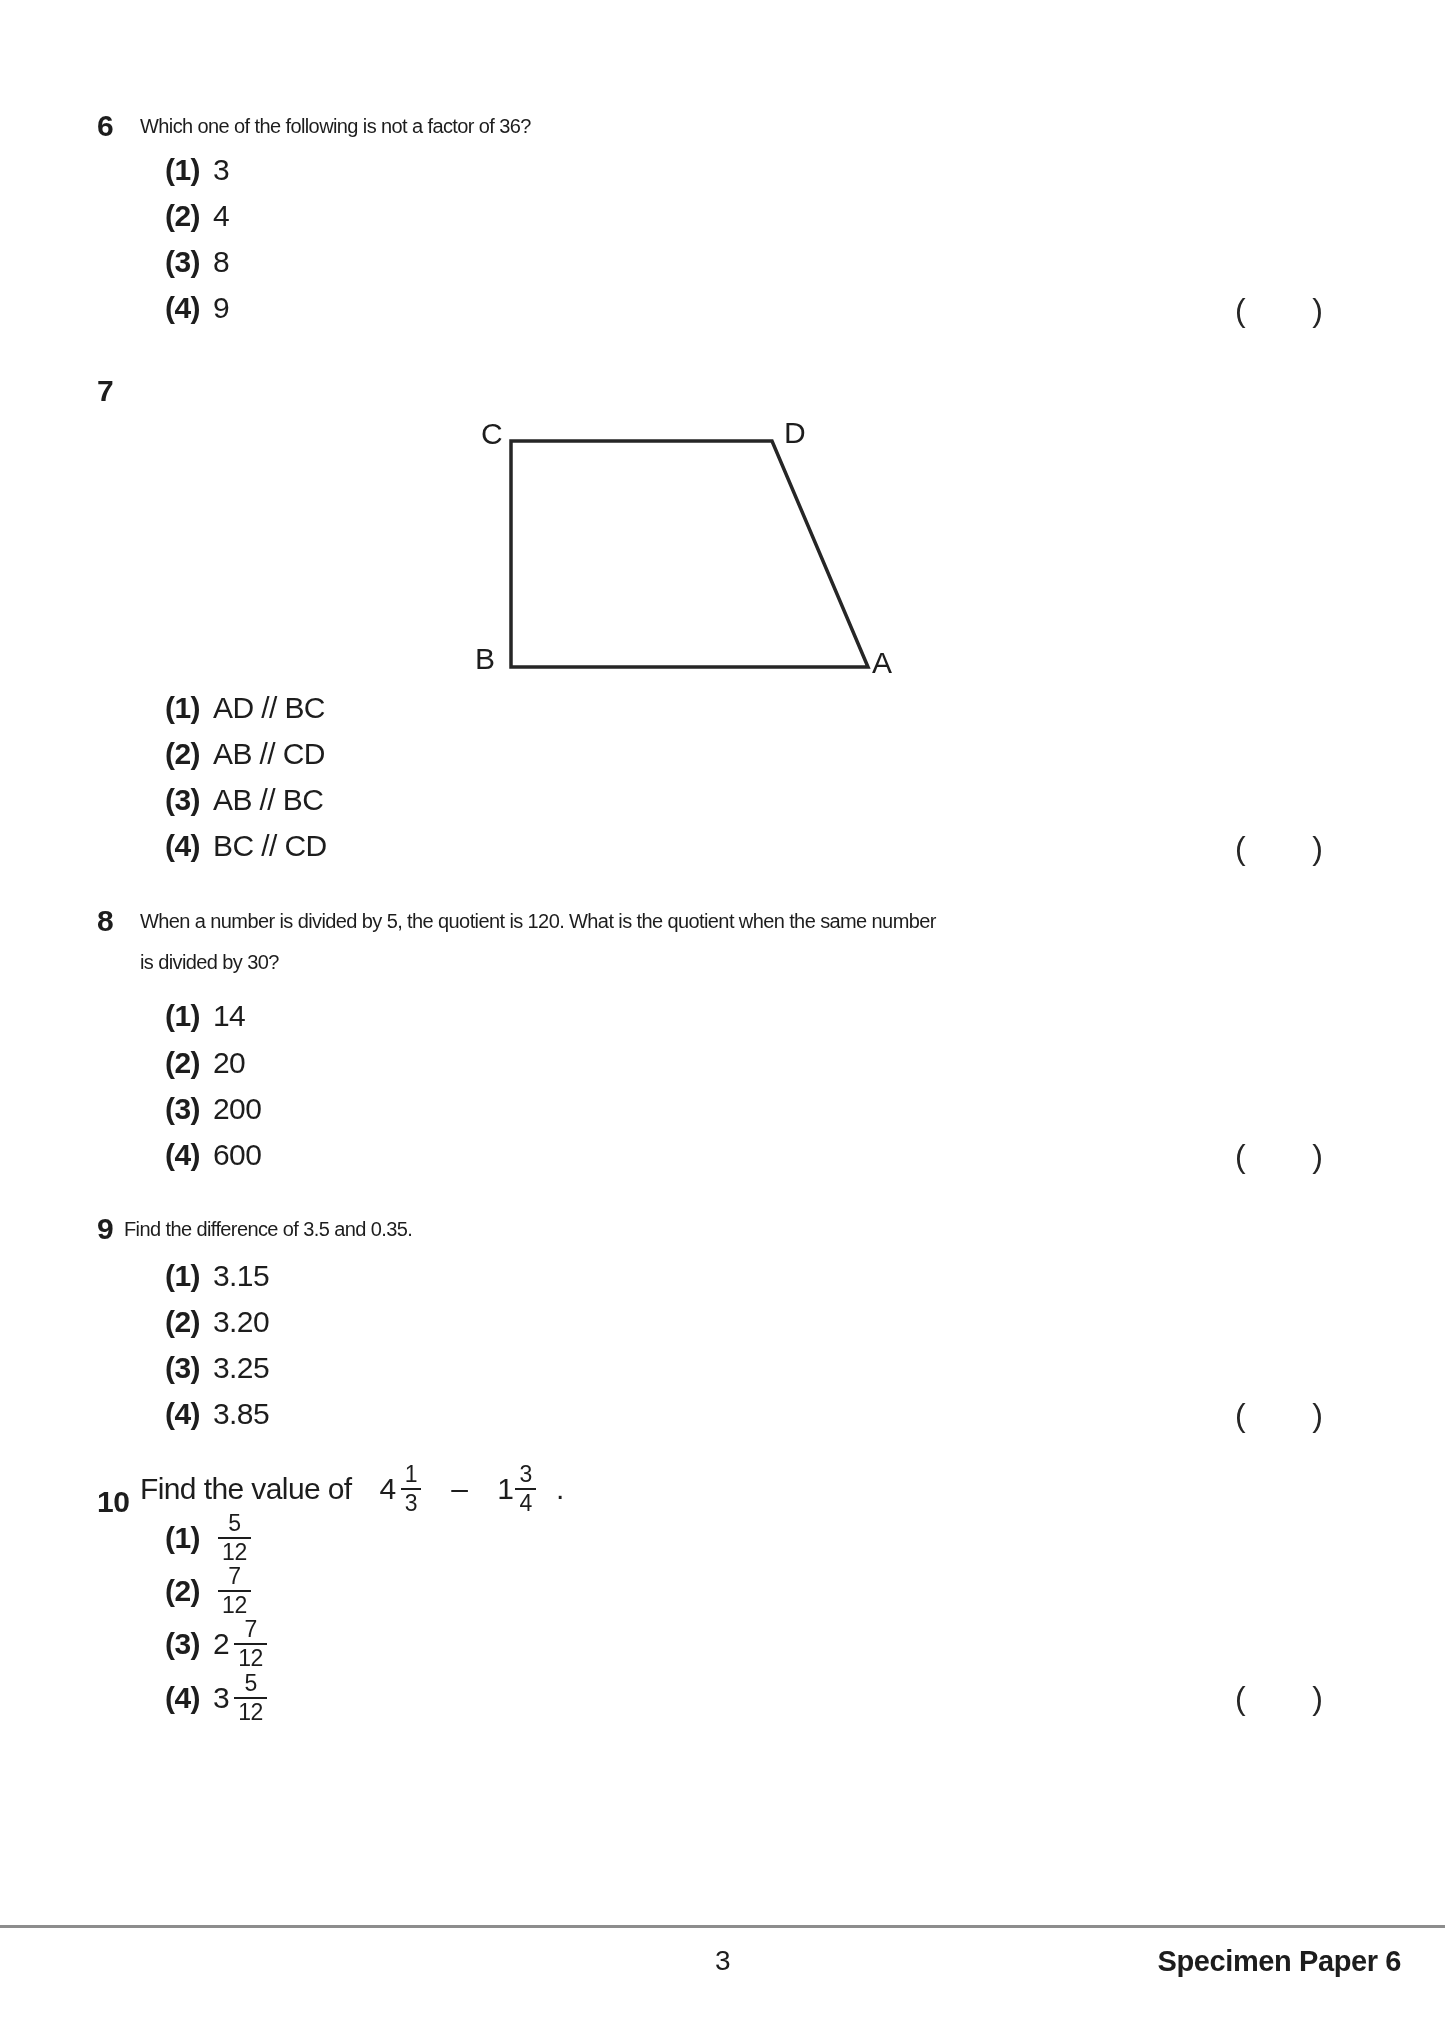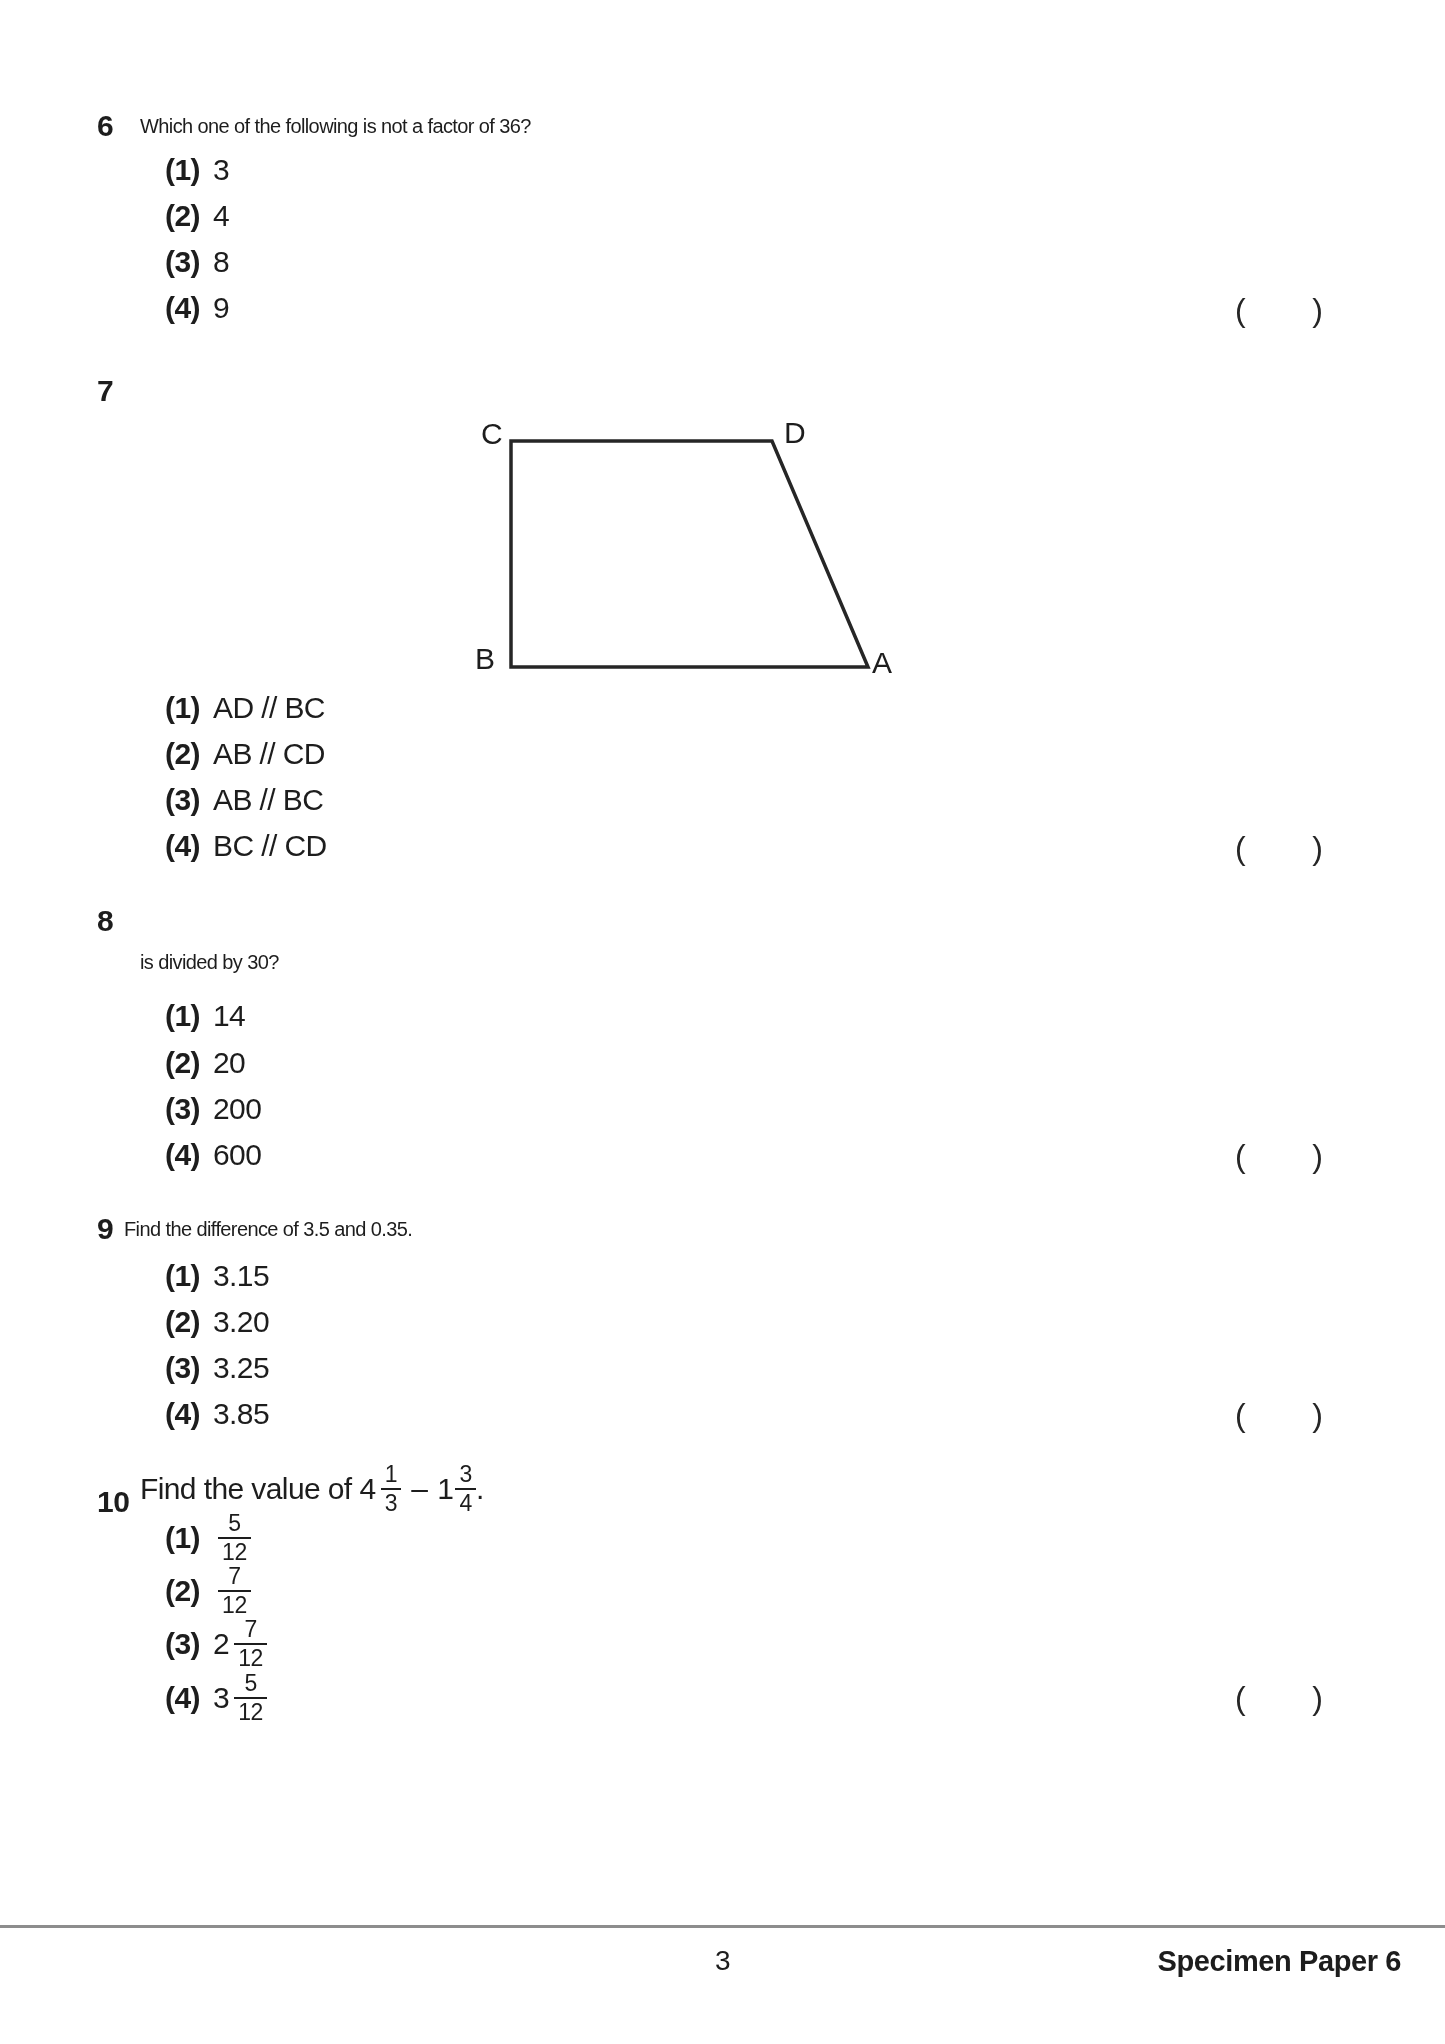--- a/index.html
+++ b/index.html
@@ -36,21 +36,21 @@
   .frac{
     display:inline-flex;flex-direction:column;align-items:center;
     font-size:23px;line-height:1.08;letter-spacing:-0.4px;
   }
   .frac .fnum{padding:0 4px 1px;}
   .frac .fden{border-top:2.5px solid #1d1d1d;padding:1px 4px 0;}
   .mixed{display:inline-flex;align-items:center;}
   .mixed .whole{font-size:30px;letter-spacing:-0.5px;margin-right:5px;}
   .q10-title{
     position:absolute;display:flex;align-items:center;
-    font-size:30px;letter-spacing:-0.6px;
+    font-size:30px;letter-spacing:-0.6px;gap:20px;
   }
   .q10-title .gap{margin-right:8px;white-space:nowrap;}
   .q10-opt{
     position:absolute;left:165px;display:flex;align-items:center;height:54px;
     font-size:30px;letter-spacing:-0.6px;
   }
   .q10-opt .lab{font-weight:bold;min-width:48px;}
   .footer-rule{
     position:absolute;left:0;right:0;top:1925px;height:3px;background:#8d8d8d;
   }
@@ -118,20 +118,21 @@
   <div class="opt" style="top:828px">
     <span class="lab">(4)</span>
     <span class="val">BC // CD</span>
   </div>
   <div class="brackets" style="top:831px">
     <span>(</span>
     <span>)</span>
   </div>
 
   <div class="abs qnum" style="left:97px;top:903px">8</div>
+  <div class="abs qtext" style="left:140px;top:903px">When a number is divided by 5, the quotient is 120. What is the quotient when the same number</div>
   <div class="abs qtext" style="left:140px;top:944px">is divided by 30?</div>
 
   <div class="opt" style="top:998px">
     <span class="lab">(1)</span>
     <span class="val">14</span>
   </div>
   <div class="opt" style="top:1045px">
     <span class="lab">(2)</span>
     <span class="val">20</span>
   </div>

